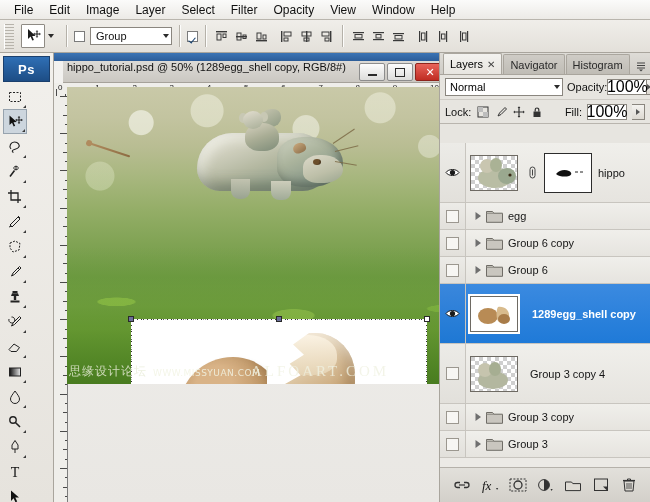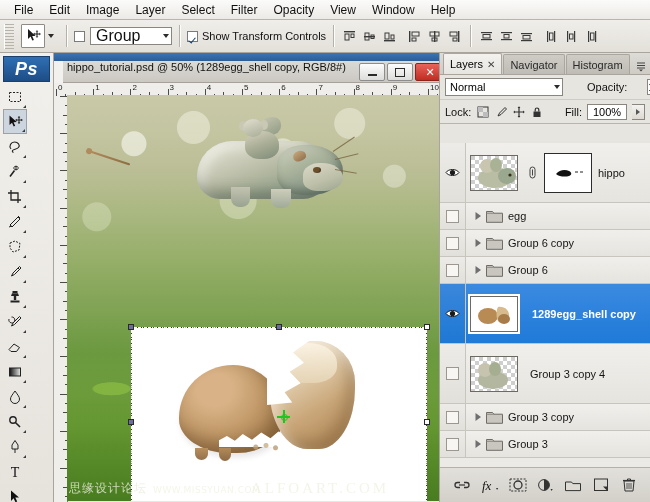--- a/index.html
+++ b/index.html
@@ -34,32 +34,32 @@
     border-top:4px solid #2b2b2b;}
   .vsep{width:1px;height:22px;background:#b5b1a9;margin:0 7px;box-shadow:1px 0 0 #fdfdfc;}
   .cbx{width:11px;height:11px;border:1px solid #7b7b7b;background:#fff;display:inline-block;
     position:relative;vertical-align:middle;box-sizing:border-box;}
   .cbx.on::after{content:"";position:absolute;left:2px;top:4px;width:3px;height:6px;
     border:solid #16406e;border-width:0 1.6px 1.6px 0;transform:rotate(40deg);}
   .lbl{font-size:11px;color:#111;margin-left:4px;}
   .combo{width:82px;height:18px;border:1px solid #8a867f;background:#fff;
     display:flex;align-items:center;justify-content:space-between;padding:0 2px 0 5px;
     box-sizing:border-box;margin-left:5px;}
-  .combo span{font-size:16px;color:#111;}
+  .combo span{font-size:11px;color:#111;}
   .align-grp{display:flex;align-items:center;gap:3px;}
   .align-ic{width:17px;height:17px;display:flex;align-items:center;justify-content:center;}
 
   
   .toolbox{position:absolute;left:0;top:53px;width:54px;height:449px;
     background:linear-gradient(180deg,#f2f0ec 0%,#e6e3dd 100%);
     border-right:1px solid #a9a59d;box-sizing:border-box;}
   .ps-badge{margin:3px 3px 0 3px;height:24px;
     background:linear-gradient(180deg,#2f6fb5 0%,#1d4d85 100%);
     border:1px solid #1a3f6d;display:flex;align-items:center;justify-content:center;}
-  .ps-badge span{color:#fff;font-size:18px;font-weight:bold;letter-spacing:.5px;font-style:italic;}
+  .ps-badge span{color:#fff;font-size:13px;font-weight:bold;letter-spacing:.5px;}
   .tgrid{display:flex;flex-wrap:wrap;padding:2px 3px 0 3px;}
   .tcell{width:24px;height:25px;display:flex;align-items:center;justify-content:center;position:relative;}
   .tcell.sel{background:#cdd6de;border:1px solid #97a3ae;box-sizing:border-box;}
   .tcell::after{content:"";position:absolute;right:1px;bottom:1px;width:0;height:0;
     border-left:3px solid transparent;border-top:3px solid transparent;border-right:3px solid #3a3a3a;
     border-bottom:0;transform:rotate(0deg);}
   .tcell.nocorner::after{display:none;}
 
   
   .docwin{position:absolute;left:54px;top:53px;width:385px;height:449px;overflow:hidden;}
@@ -78,22 +78,22 @@
   .wbtn .max{width:8px;height:7px;border:1.5px solid #2a2a2a;}
 
   .ruler-h{position:absolute;left:0;top:30px;width:385px;height:13px;background:#efeeea;
     border-bottom:1px solid #7d7d7d;overflow:hidden;}
   .ruler-v{position:absolute;left:0;top:43px;width:13px;height:406px;background:#efeeea;
     border-right:1px solid #7d7d7d;overflow:hidden;}
   .rtick{position:absolute;bottom:0;width:1px;background:#4a4a4a;}
   .rnum{position:absolute;top:0px;font-size:8px;color:#222;font-family:"Liberation Sans",sans-serif;}
   .rtickv{position:absolute;right:0;height:1px;background:#4a4a4a;}
 
-  .canvas{position:absolute;left:13px;top:42px;width:372px;height:406px;overflow:hidden;
-    background:#6f7a45;}
+  .canvas{position:absolute;left:13px;top:34px;width:372px;height:297px;overflow:hidden;
+    background:#6f7a45;padding-left:40px;}
   .bg-photo{position:absolute;inset:0;
     background:
       radial-gradient(circle at 18% 12%, rgba(255,255,250,.55) 0 12px, transparent 13px),
       radial-gradient(circle at 34% 8%, rgba(255,255,245,.40) 0 16px, transparent 17px),
       radial-gradient(circle at 58% 14%, rgba(255,255,250,.45) 0 13px, transparent 14px),
       radial-gradient(circle at 76% 7%, rgba(255,255,245,.38) 0 15px, transparent 16px),
       radial-gradient(circle at 88% 20%, rgba(255,255,250,.35) 0 11px, transparent 12px),
       radial-gradient(circle at 8% 30%, rgba(240,245,220,.30) 0 14px, transparent 15px),
       radial-gradient(circle at 46% 26%, rgba(255,255,240,.30) 0 18px, transparent 19px),
       linear-gradient(180deg,
@@ -197,26 +197,26 @@
   .tabrow{display:flex;align-items:flex-end;height:21px;padding-left:3px;
     background:linear-gradient(180deg,#dedcd7 0%,#cfccc6 100%);border-bottom:1px solid #a9a59d;}
   .ptab{height:19px;padding:0 6px;display:flex;align-items:center;gap:4px;
     border:1px solid #aaa69e;border-bottom:none;border-radius:2px 2px 0 0;
     background:linear-gradient(180deg,#cfccc6 0%,#bfbcb5 100%);font-size:11px;color:#2a2a2a;margin-right:1px;}
   .ptab.active{background:linear-gradient(180deg,#f3f2ef 0%,#e7e5e0 100%);color:#000;height:20px;}
   .ptab .x{font-size:10px;color:#444;}
   .tab-menu{margin-left:auto;margin-right:3px;margin-bottom:2px;width:13px;height:13px;
     display:flex;align-items:center;justify-content:center;}
 
-  .blendrow{height:24px;display:flex;align-items:center;padding:0 5px;gap:20px;
+  .blendrow{height:24px;display:flex;align-items:center;padding:0 5px;gap:0;
     border-bottom:1px solid #cfccc6;background:#e7e5e0;}
   .blendsel{flex:0 0 118px;height:18px;border:1px solid #8a867f;background:#fff;
     display:flex;align-items:center;justify-content:space-between;padding:0 2px 0 4px;box-sizing:border-box;}
   .blendsel span{font-size:11px;}
-  .numfield{width:40px;height:16px;border:1px solid #8a867f;background:#fff;font-size:11px;
+  .numfield{width:40px;height:16px;border:1px solid #8a867f;background:#fff;font-size:16px;
     display:flex;align-items:center;justify-content:center;box-sizing:border-box;}
   .spin{width:13px;height:16px;border:1px solid #8a867f;border-left:none;
     background:linear-gradient(180deg,#f4f3f0,#ddd9d2);display:flex;align-items:center;justify-content:center;box-sizing:border-box;}
   .lockrow{height:23px;display:flex;align-items:center;padding:0 5px;gap:5px;
     border-bottom:1px solid #b9b5ae;background:#e7e5e0;}
   .lockic{width:13px;height:13px;display:flex;align-items:center;justify-content:center;}
 
   .layerlist{position:absolute;left:0;top:90px;width:211px;height:324px;overflow:hidden;background:#eceae6;}
   .lrow{display:flex;align-items:center;height:27px;border-bottom:1px solid #c8c5bf;
     background:linear-gradient(180deg,#f0efeb 0%,#e6e4df 100%);box-sizing:border-box;}
@@ -277,21 +277,20 @@
     <div class="vsep"></div>
 
     <span class="cbx"></span>
     <div class="combo">
       <span>Group</span>
       <span class="tri-down"></span>
     </div>
 
     <div class="vsep"></div>
     <span class="cbx on"></span>
-    <span class="lbl">Show Transform Controls</span>
 
     <div class="vsep"></div>
     <div class="align-grp">
       <div class="align-ic">
         <svg width="15" height="15" viewBox="0 0 15 15">
             <rect x="2" y="2" width="11" height="1.4" fill="#3a3a3a"></rect>
             <rect x="3" y="5" width="4" height="6" fill="none" stroke="#3a3a3a"></rect>
             <rect x="9" y="5" width="3" height="3.5" fill="none" stroke="#3a3a3a"></rect>
           </svg>
       </div>

